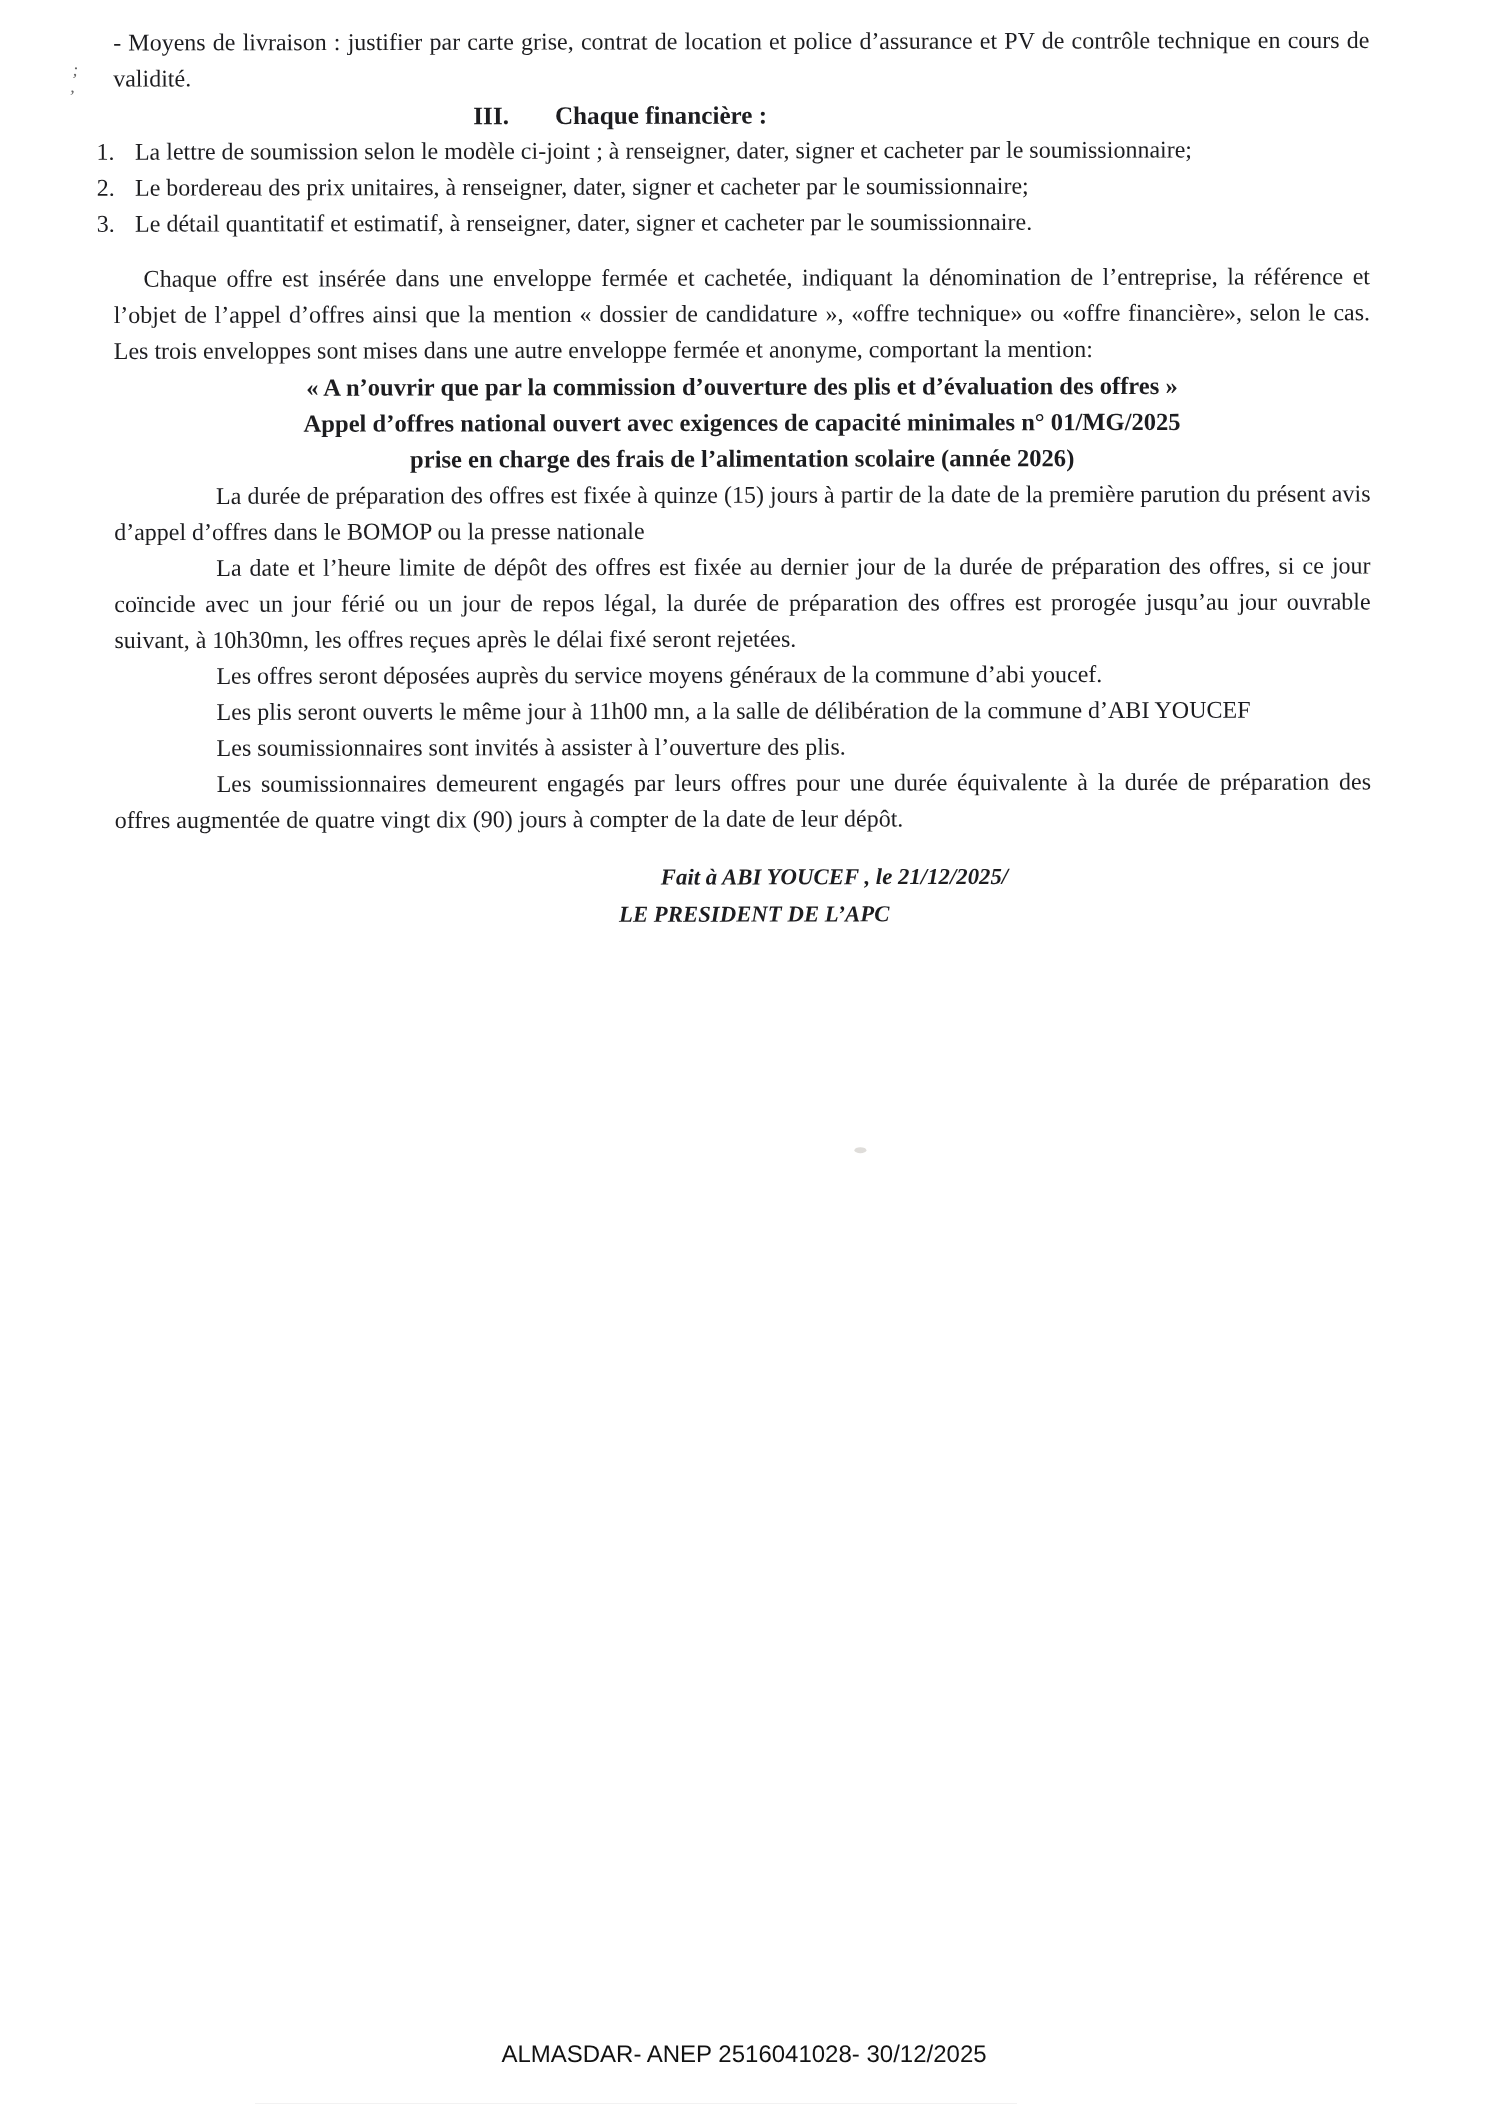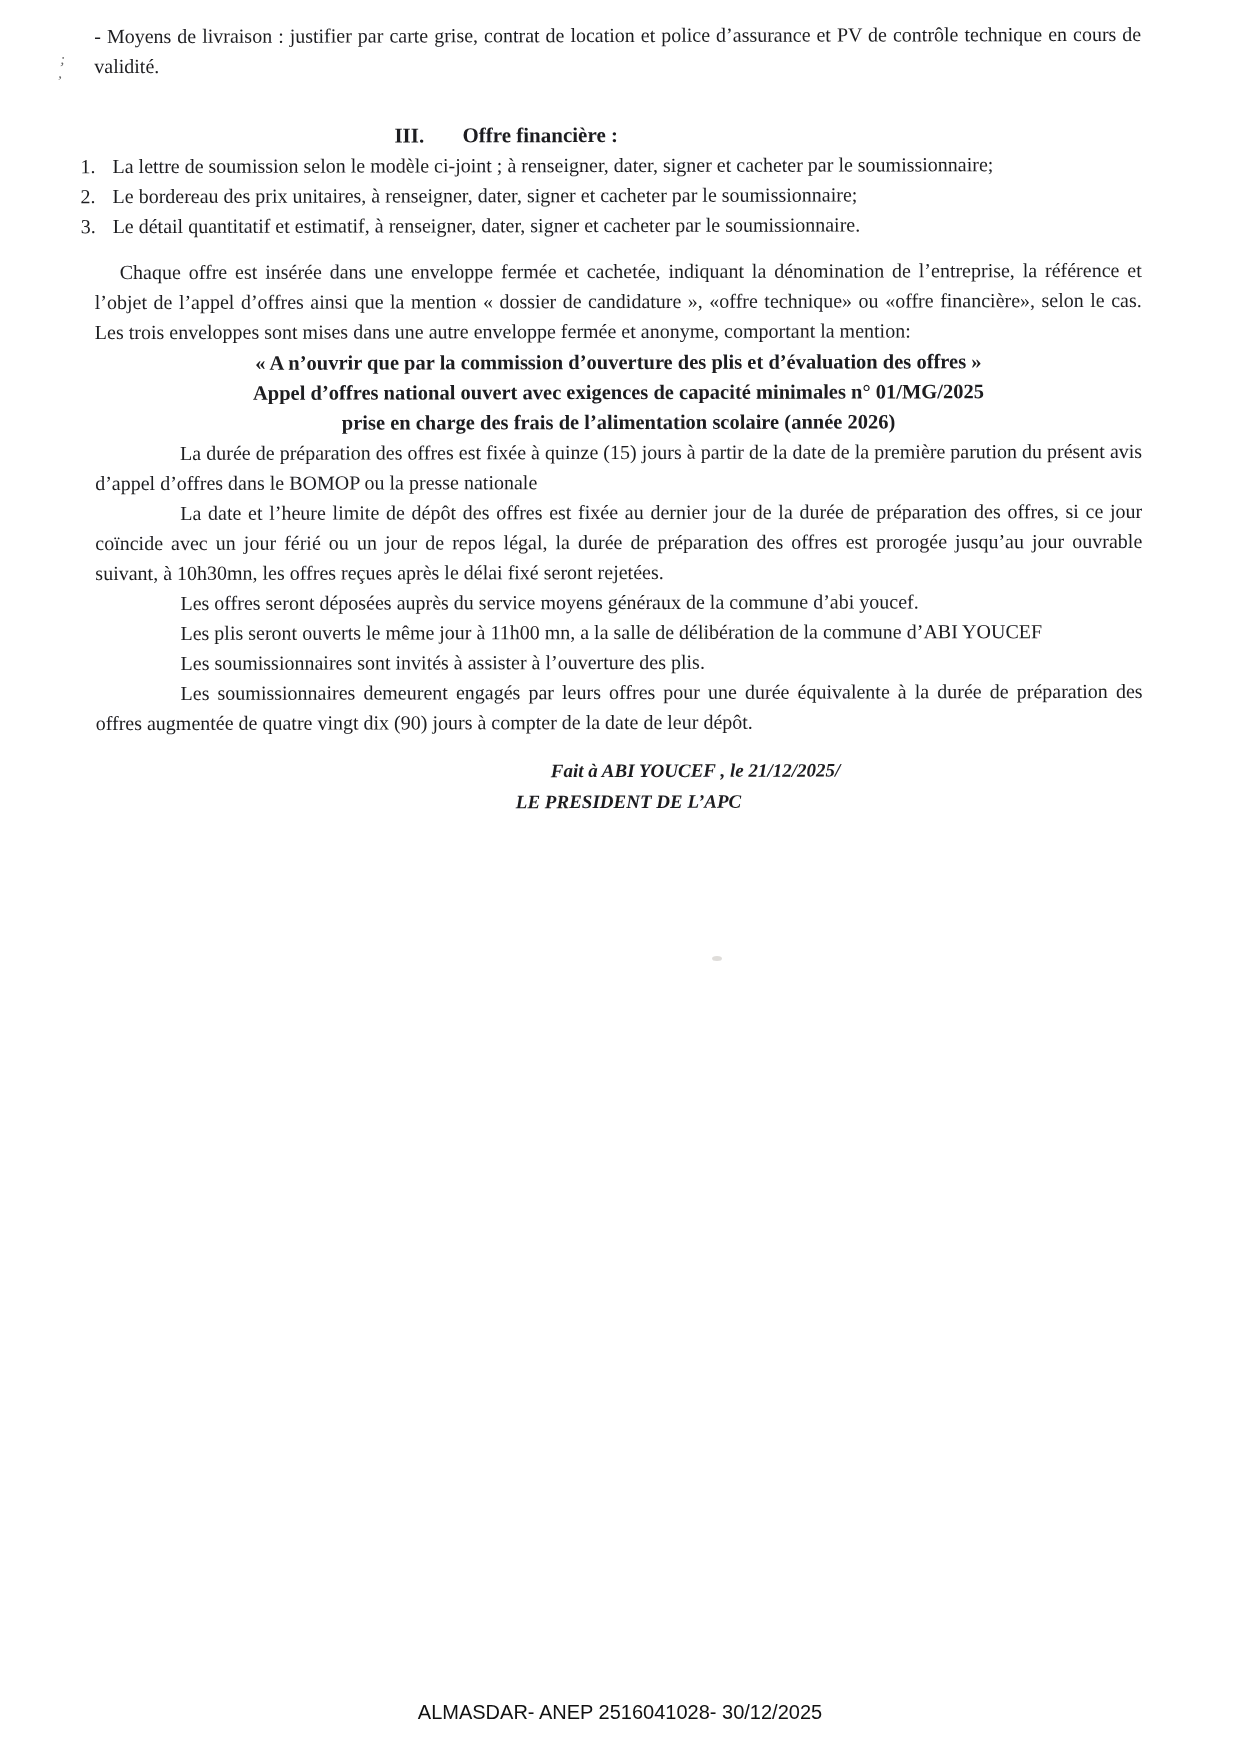--- a/index.html
+++ b/index.html
@@ -23,21 +23,21 @@
   p { margin: 0; }
 
   .dash-item { margin: 0; }
 
   .heading {
     font-weight: bold;
     font-size: 21px;
     margin: 1px 0 0 300px;
     white-space: nowrap;
   }
-  .heading .numeral { display: inline-block; width: 68px; margin-top: 39px; }
+  .heading .numeral { display: inline-block; width: 68px; }
 
   ol.num-list {
     list-style: none;
     margin: 0 0 0 -14px;
     padding: 0;
   }
   ol.num-list li { display: flex; }
   ol.num-list .num { flex: 0 0 32px; }
   ol.num-list .li-text { flex: 1 1 auto; }
 
@@ -102,21 +102,21 @@
 
 <div class="page">
 
   <div class="scan-mark">;<br>,</div>
 
   <div class="doc">
 
     <p class="dash-item justified">- Moyens de livraison : justifier par carte grise, contrat de location et police d’assurance et PV de contrôle technique en cours de validité.</p>
 
     <div class="heading">
-      <span class="numeral">III.</span><span>Offre financière :</span>
+      <span class="numeral">III.</span><span>Chaque financière :</span>
     </div>
 
     <ol class="num-list">
       <li>
         <span class="num">1.</span>
         <span class="li-text">La lettre de soumission selon le modèle ci-joint ; à renseigner, dater, signer et cacheter par le soumissionnaire;</span>
       </li>
       <li>
         <span class="num">2.</span>
         <span class="li-text">Le bordereau des prix unitaires, à renseigner, dater, signer et cacheter par le soumissionnaire;</span>

